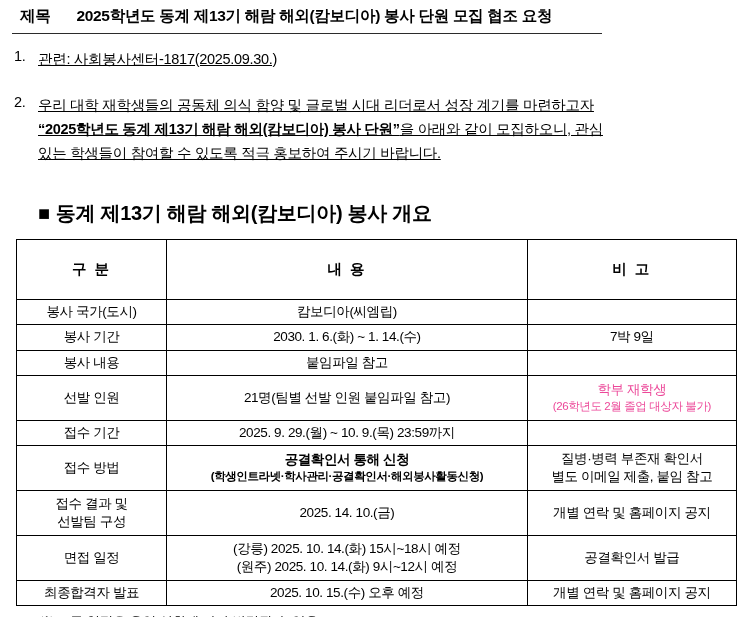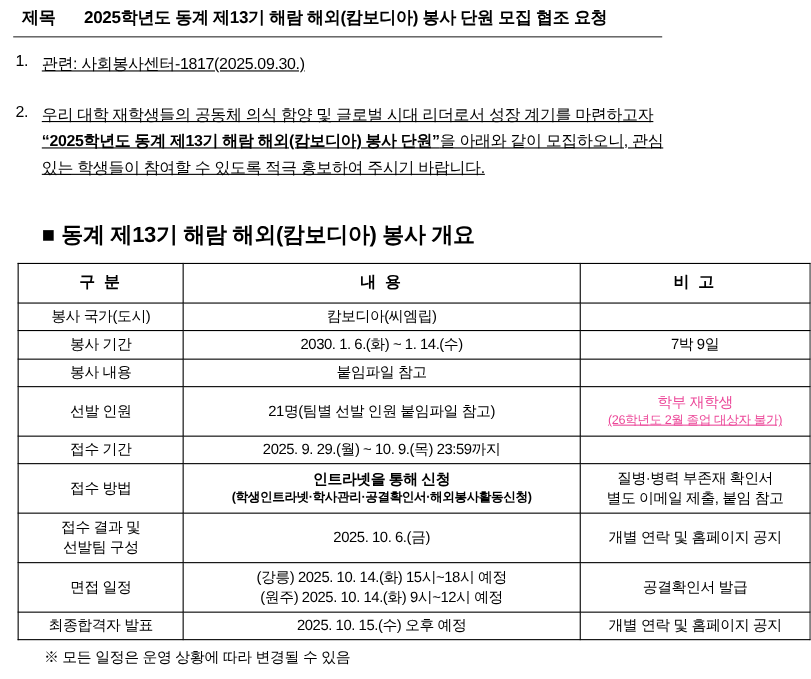--- a/index.html
+++ b/index.html
@@ -97,30 +97,30 @@
     border: 1px solid #000000;
     text-align: center;
     vertical-align: middle;
     padding: 3px 4px;
     line-height: 1.35;
   }
   table.info thead th {
     font-weight: 700;
     font-size: 14.5px;
     letter-spacing: 2px;
-    padding: 8px 4px;
+    padding: 20px 4px;
   }
   .col-a { width: 150px; }
   .col-b { width: 360px; }
   .col-c { width: 209px; }
 
   .cell-strong { font-weight: 700; }
   .small { font-size: 11.5px; }
   .blue { color: #ec4899; }
-  .u { text-decoration: underline; }
+  .u { }
   .row-tall td { height: 38px; }
 
   .footnote {
     margin-top: 7px;
     padding-left: 30px;
     font-size: 13.5px;
     letter-spacing: -0.3px;
   }
 </style>
 </head>
@@ -195,35 +195,35 @@
 
         <tr>
           <td>접수 기간</td>
           <td>2025. 9. 29.(월) ~ 10. 9.(목) 23:59까지</td>
           <td></td>
         </tr>
 
         <tr class="row-tall">
           <td>접수 방법</td>
           <td>
-            <div class="cell-strong">인트라넷을 통해 신청</div>
+            <div class="cell-strong">공결확인서 통해 신청</div>
             <div class="cell-strong small">(학생인트라넷·학사관리·공결확인서·해외봉사활동신청)</div>
           </td>
           <td>
             <div>질병·병력 부존재 확인서</div>
             <div>별도 이메일 제출, 붙임 참고</div>
           </td>
         </tr>
 
         <tr class="row-tall">
           <td>
             <div>접수 결과 및</div>
             <div>선발팀 구성</div>
           </td>
-          <td>2025. 10. 6.(금)</td>
+          <td>2025. 14. 10.(금)</td>
           <td>개별 연락 및 홈페이지 공지</td>
         </tr>
 
         <tr class="row-tall">
           <td>면접 일정</td>
           <td>
             <div>(강릉) 2025. 10. 14.(화) 15시~18시 예정</div>
             <div>(원주) 2025. 10. 14.(화) 9시~12시 예정</div>
           </td>
           <td>공결확인서 발급</td>

